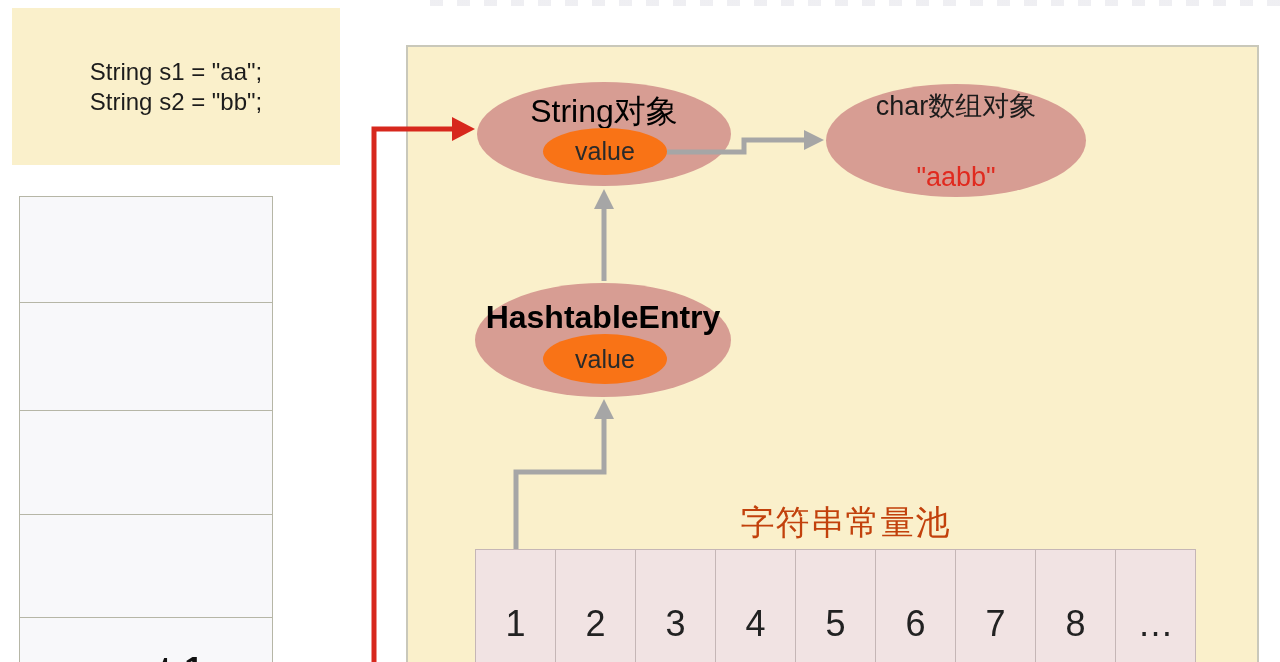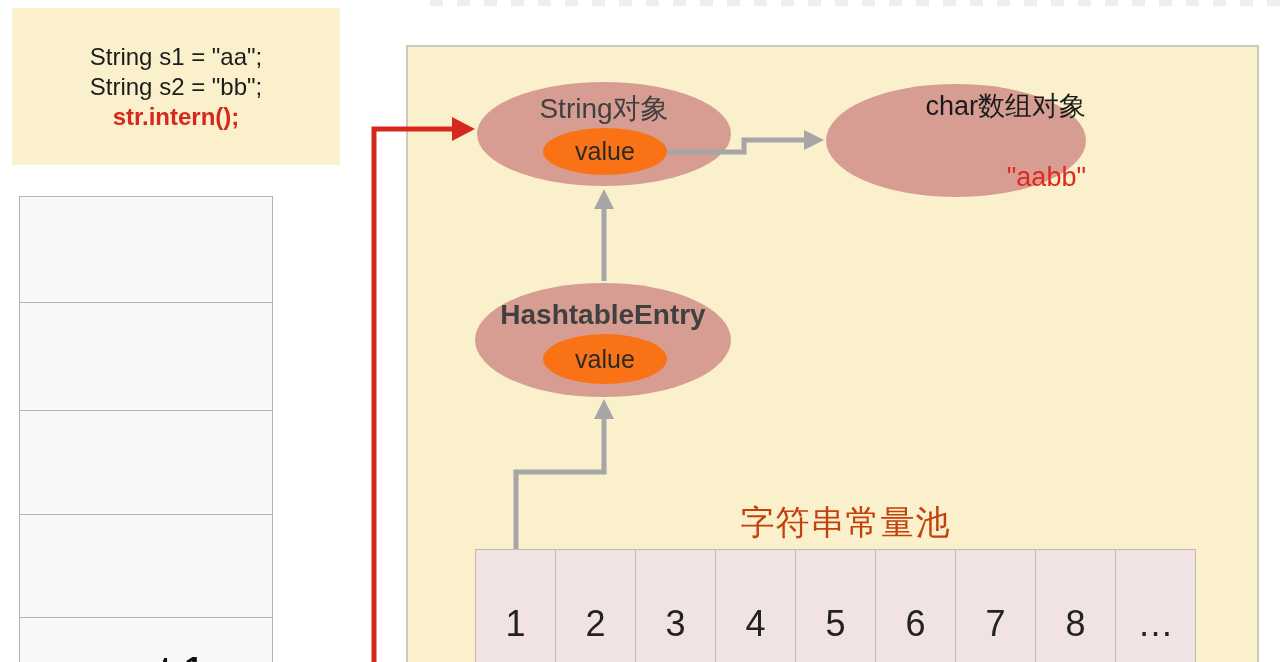--- a/index.html
+++ b/index.html
@@ -43,37 +43,37 @@
   .heap-panel{
     left:406px;top:45px;width:853px;height:640px;
     background:#faf0cb;border:2px solid #c9c8ba;
   }
 
   
   .node{
     border-radius:50%;background:#d79d93;color:#1b1b1b;
     text-align:center;z-index:2;
   }
-  .node-title{position:absolute;width:100%;font-size:28px;color:#404040;}
+  .node-title{position:absolute;width:100%;font-size:32px;color:#000000;}
   .inner-ellipse{
     position:absolute;border-radius:50%;background:#f97316;
     display:flex;align-items:center;justify-content:center;
     font-size:25px;color:#2a2a2a;z-index:3;
   }
   .string-object{left:477px;top:82px;width:254px;height:104px;}
   .string-object .node-title{top:8px;}
   .string-object .inner-ellipse{left:66px;top:46px;width:124px;height:47px;}
 
   .hashtable-entry{left:475px;top:283px;width:256px;height:114px;}
   .hashtable-entry .node-title{top:16px;font-weight:bold;}
   .hashtable-entry .inner-ellipse{left:68px;top:51px;width:124px;height:50px;}
 
   .char-array{
     left:826px;top:84px;width:260px;height:113px;
-    display:flex;flex-direction:column;justify-content:center;align-items:flex-end;gap:36px;
+    display:flex;flex-direction:column;justify-content:center;align-items:center;gap:36px;
   }
   .char-array .line1{font-size:27px;color:#1b1b1b;}
   .char-array .line2{font-size:27px;color:#e02a1f;margin-top:2px;}
 
   
   .pool-title{
     left:728px;top:500px;width:235px;text-align:center;
     font-size:34px;color:#c2410c;z-index:2;letter-spacing:1px;
   }
   .pool-row{left:475px;top:549px;display:flex;z-index:2;}
@@ -88,21 +88,20 @@
   svg.arrows{position:absolute;left:0;top:0;z-index:4;pointer-events:none;}
 </style>
 </head>
 <body>
 
 <div class="abs top-strip"></div>
 
 <div class="abs code-block">
   <div class="code-line">String s1 = "aa";</div>
   <div class="code-line">String s2 = "bb";</div>
-  <div class="code-line hl">str.intern();</div>
 </div>
 
 <div class="abs stack">
   <div class="stack-box" style="height:107px"></div>
   <div class="stack-box" style="height:109px"></div>
   <div class="stack-box" style="height:105px"></div>
   <div class="stack-box" style="height:104px"></div>
   <div class="stack-box" style="height:140px">
     <div class="partial-label">str1</div>
   </div>

